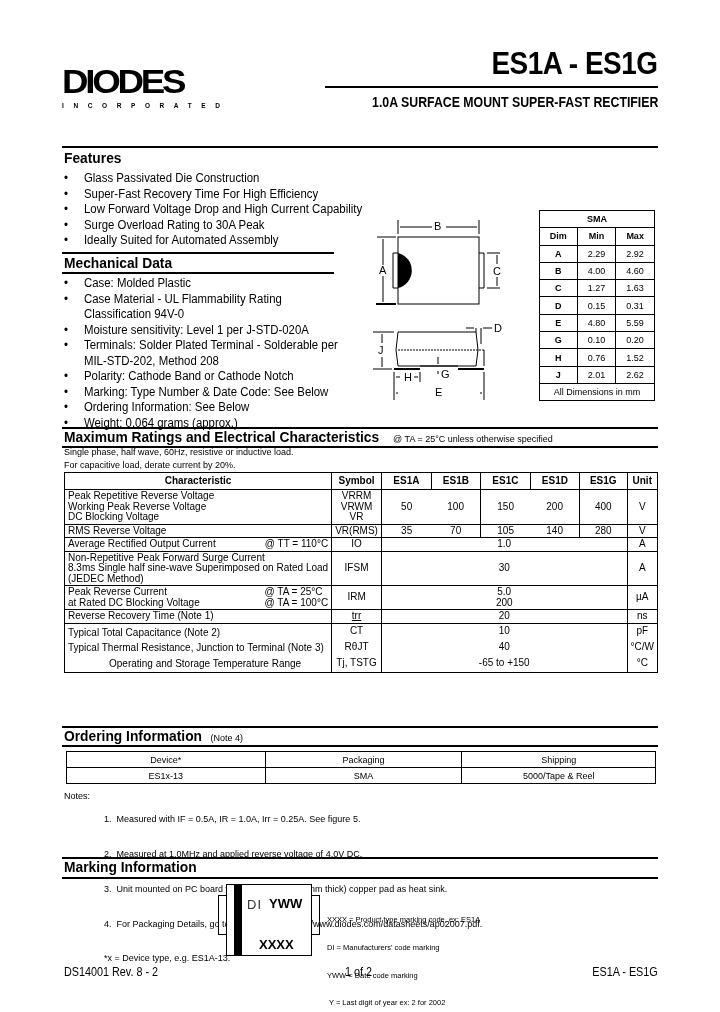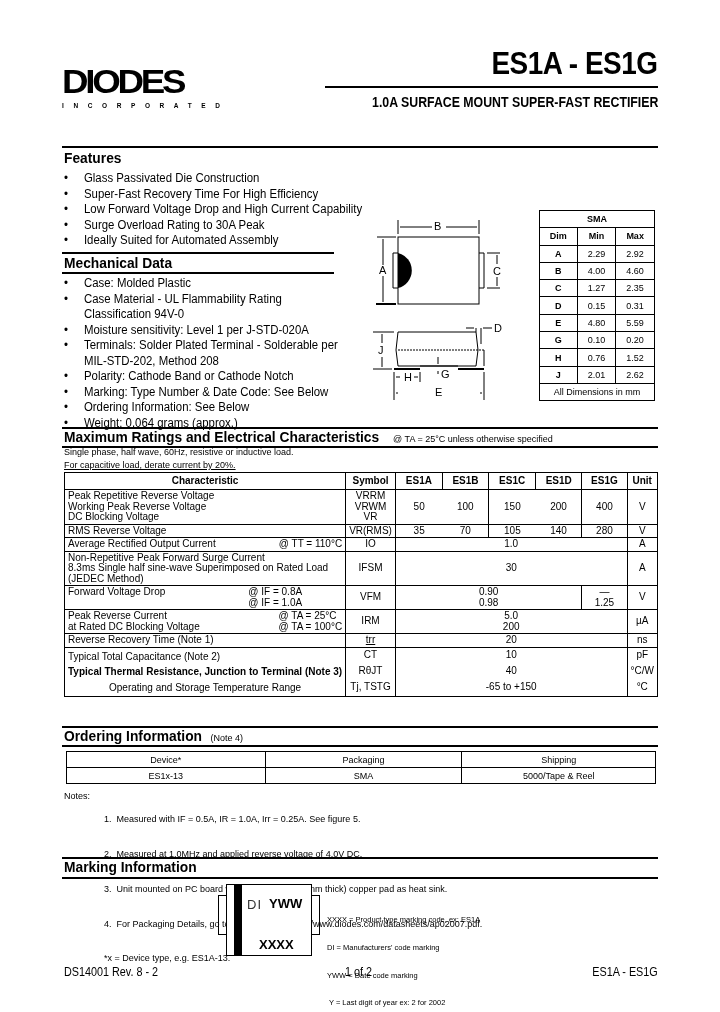--- a/index.html
+++ b/index.html
@@ -167,21 +167,21 @@
         <td>2.92</td>
       </tr>
   <tr>
         <td class="dim">B</td>
         <td>4.00</td>
         <td>4.60</td>
       </tr>
   <tr>
         <td class="dim">C</td>
         <td>1.27</td>
-        <td>2.35</td>
+        <td>1.63</td>
       </tr>
   <tr>
         <td class="dim">D</td>
         <td>0.15</td>
         <td>0.31</td>
       </tr>
   <tr>
         <td class="dim">E</td>
         <td>4.80</td>
         <td>5.59</td>
@@ -207,21 +207,21 @@
 </tbody>
   </table>
 
 <div class="abs sec-rule" style="left:62px; top:427px; width:596px;"></div>
 <div class="abs" style="left:64px; top:428px; white-space:nowrap;">
   <span class="sec-head" style="display:inline-block;">Maximum Ratings and Electrical Characteristics</span>
   <span style="font-size:9px; display:inline-block; margin-left:-18px;">@ TA = 25°C unless otherwise specified</span>
 </div>
 <div class="abs sec-rule" style="left:62px; top:446px; width:596px;"></div>
 <div class="abs" style="left:64px; top:447px; font-size:9px;">Single phase, half wave, 60Hz, resistive or inductive load.</div>
-<div class="abs" style="left:64px; top:460px; font-size:9px;text-decoration:underline;">For capacitive load, derate current by 20%.</div>
+<div class="abs" style="left:64px; top:460px; font-size:9px;">For capacitive load, derate current by 20%.</div>
 
 <table class="abs ratings" style="left:64px; top:472px; width:594px;">
   <colgroup>
     <col style="width:259px">
       <col style="width:42px">
       <col style="width:54px">
       <col style="width:53px">
       <col style="width:54px">
       <col style="width:53px">
       <col style="width:51px">
@@ -285,41 +285,20 @@
     <td class="char">
       <div>Non-Repetitive Peak Forward Surge Current</div>
           <div>8.3ms Single half sine-wave Superimposed on Rated Load</div>
           <div>(JEDEC Method)</div>
     </td>
     <td class="sym" style="border-left:none;">IFSM</td>
     <td class="c" colspan="5">30</td>
     <td class="c">A</td>
   </tr>
 
-  <tr class="rb">
-    <td class="char" style="vertical-align:top;">
-      <div class="ccol">
-            <span>Forward Voltage Drop</span>
-            <span style="text-align:left; padding-right:40px;">
-              <div>@ IF = 0.8A</div>
-              <div>@ IF = 1.0A</div>
-            </span>
-          </div>
-    </td>
-    <td class="sym" style="border-left:none;">VFM</td>
-    <td class="c" colspan="4">
-          <div>0.90</div>
-          <div>0.98</div>
-        </td>
-    <td class="c">
-          <div>—</div>
-          <div>1.25</div>
-        </td>
-    <td class="c">V</td>
-  </tr>
 
   <tr class="rb">
     <td class="char">
       <div class="ccol">
             <span>
               <div>Peak Reverse Current</div>
               <div>at Rated DC Blocking Voltage</div>
             </span>
             <span>
               <div>@ TA = 25°C</div>
@@ -343,21 +322,21 @@
   </tr>
 
   <tr>
     <td class="char" style="padding-top:4px;">Typical Total Capacitance (Note 2)</td>
     <td class="sym" style="border-left:none;">CT</td>
     <td class="c" colspan="5">10</td>
     <td class="c">pF</td>
   </tr>
 
   <tr>
-    <td class="char" style="padding-top:4px;font-weight:bold;">Typical Thermal Resistance, Junction to Terminal (Note 3)</td>
+    <td class="char" style="padding-top:4px;">Typical Thermal Resistance, Junction to Terminal (Note 3)</td>
     <td class="sym" style="border-left:none;">RθJT</td>
     <td class="c" colspan="5">40</td>
     <td class="c">°C/W</td>
   </tr>
 
   <tr class="rb">
     <td class="char" style="padding-top:4px; padding-bottom:3px;padding-left:44px;">Operating and Storage Temperature Range</td>
     <td class="sym" style="border-left:none;">Tj, TSTG</td>
     <td class="c" colspan="5">-65 to +150</td>
     <td class="c">°C</td>

